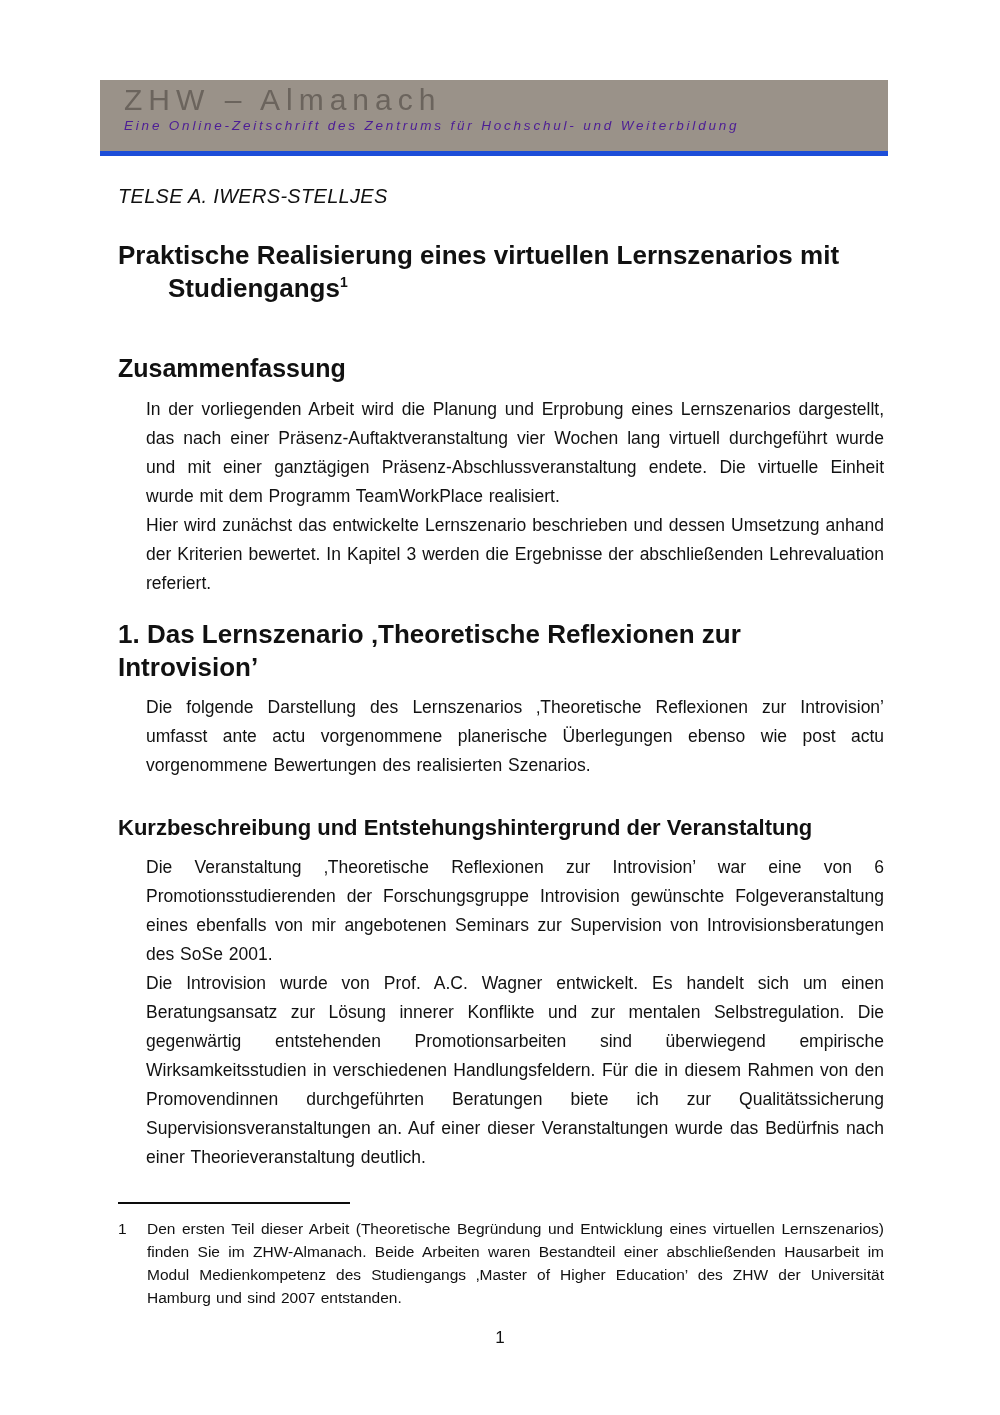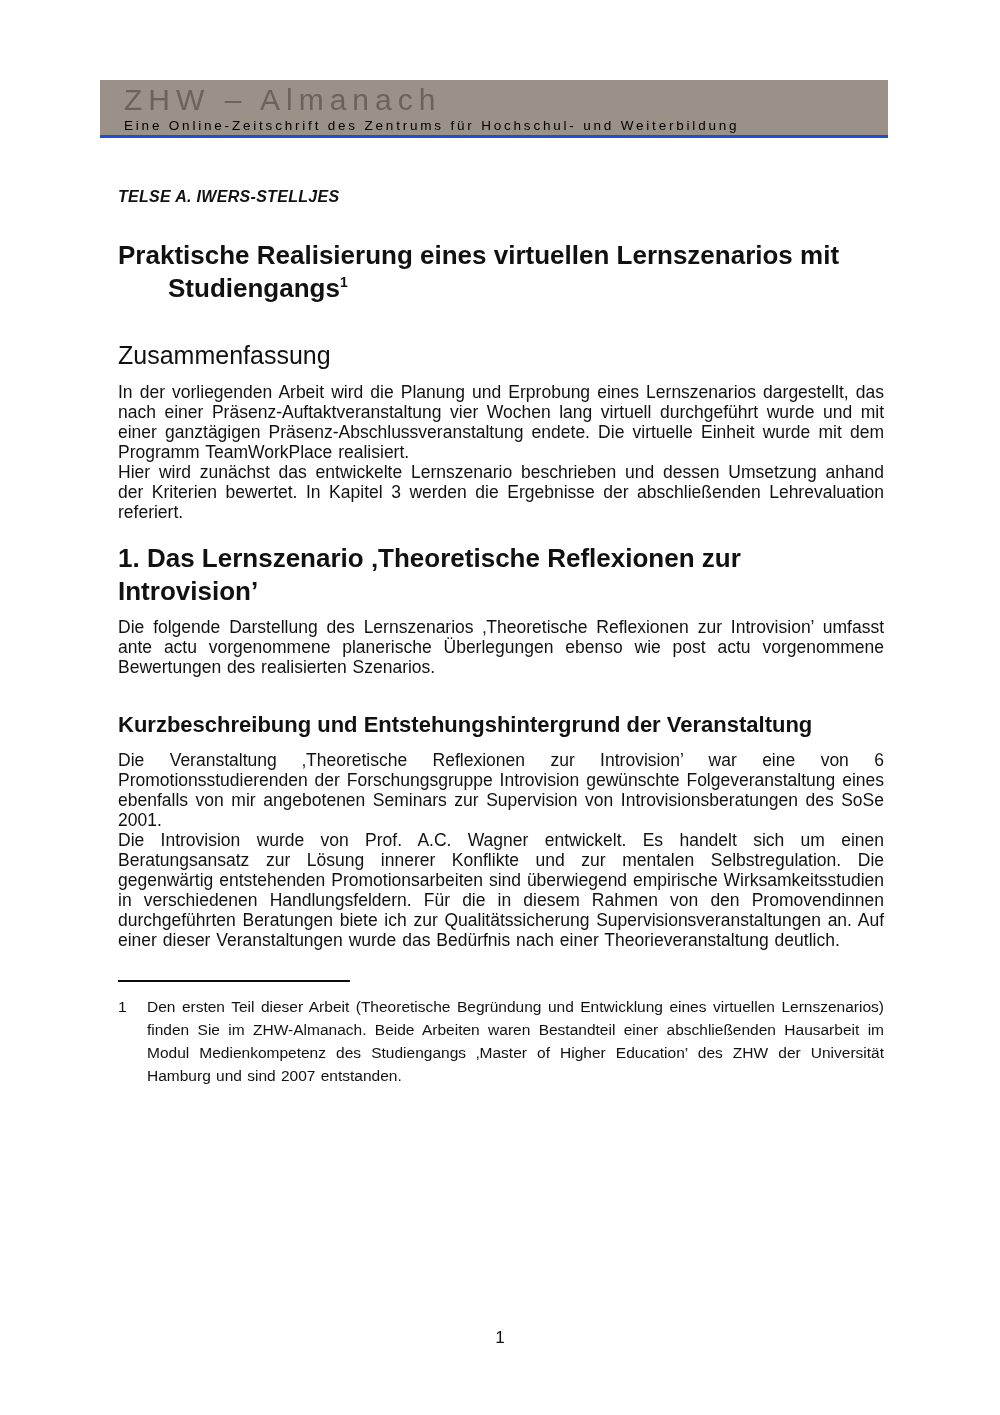--- a/index.html
+++ b/index.html
@@ -13,23 +13,23 @@
     font-family: "Liberation Sans", "DejaVu Sans", sans-serif;
     color: #111111;
   }
 
   
   .masthead {
     position: absolute;
     left: 100px;
     top: 80px;
     width: 788px;
-    height: 58px;
+    height: 76px;
     background: #9a9289;
-    border-bottom: 3px solid #1d4ed8;
+    border-bottom: 5px solid #1d4ed8;
     padding: 3px 0 0 24px;
   }
   .masthead-title {
     font-size: 30px;
     line-height: 33px;
     letter-spacing: 6px;
     font-weight: 400;
     color: #6b645d;
     white-space: nowrap;
   }
@@ -44,51 +44,51 @@
 
   
   .content {
     position: absolute;
     left: 118px;
     top: 186px;
     width: 766px;
   }
   .author {
     font-style: italic;
-    font-size: 16px;
+    font-size: 20px;
     line-height: 21px;
     letter-spacing: 0.3px;
-    font-weight: bold;
   }
   .title {
     margin-top: 32px;
     font-weight: 700;
     font-size: 26px;
     line-height: 33px;
   }
   .title .line1 { display: block; }
   .title .line2 { display: block; padding-left: 50px; }
   sup.fn-ref {
     font-size: 14px;
     vertical-align: super;
     line-height: 0;
   }
 
   h2.abstract-heading {
-    margin-top: 35px;
+    margin-top: 48px;
     font-size: 25px;
     line-height: 31px;
-    font-weight: 400;
+    font-weight: 700;
   }
   .paras { margin-top: 11px; }
   p.body {
     font-size: 17.5px;
-    line-height: 20px;
+    line-height: 29px;
     text-align: justify;
     word-spacing: 1px;
+    margin-left: 28px;
   }
 
   h2.section-heading {
     margin-top: 20px;
     font-size: 26px;
     line-height: 33px;
     font-weight: 700;
   }
   p.section-intro { margin-top: 9px; }
 
@@ -124,21 +124,21 @@
     font-size: 17px;
   }
 </style>
 </head>
 <body>
 
 <div class="page">
 
   <header class="masthead" style="background: rgb(154, 146, 137);">
     <div class="masthead-title" style="color: rgb(107, 100, 93);">ZHW – Almanach</div>
-    <div class="masthead-subtitle" style="color: #000000;">Eine Online-Zeitschrift des Zentrums für Hochschul- und Weiterbildung</div>
+    <div class="masthead-subtitle" style="color: #4c1d95; font-style: italic;">Eine Online-Zeitschrift des Zentrums für Hochschul- und Weiterbildung</div>
   </header>
 
   <main class="content">
 
     <div class="author">TELSE A. IWERS-STELLJES</div>
 
     <h1 class="title">
       <span class="line1">Praktische Realisierung eines virtuellen Lernszenarios mit</span>
       <span class="line2"><span>Studiengangs</span><sup class="fn-ref">1</sup></span>
     </h1>

